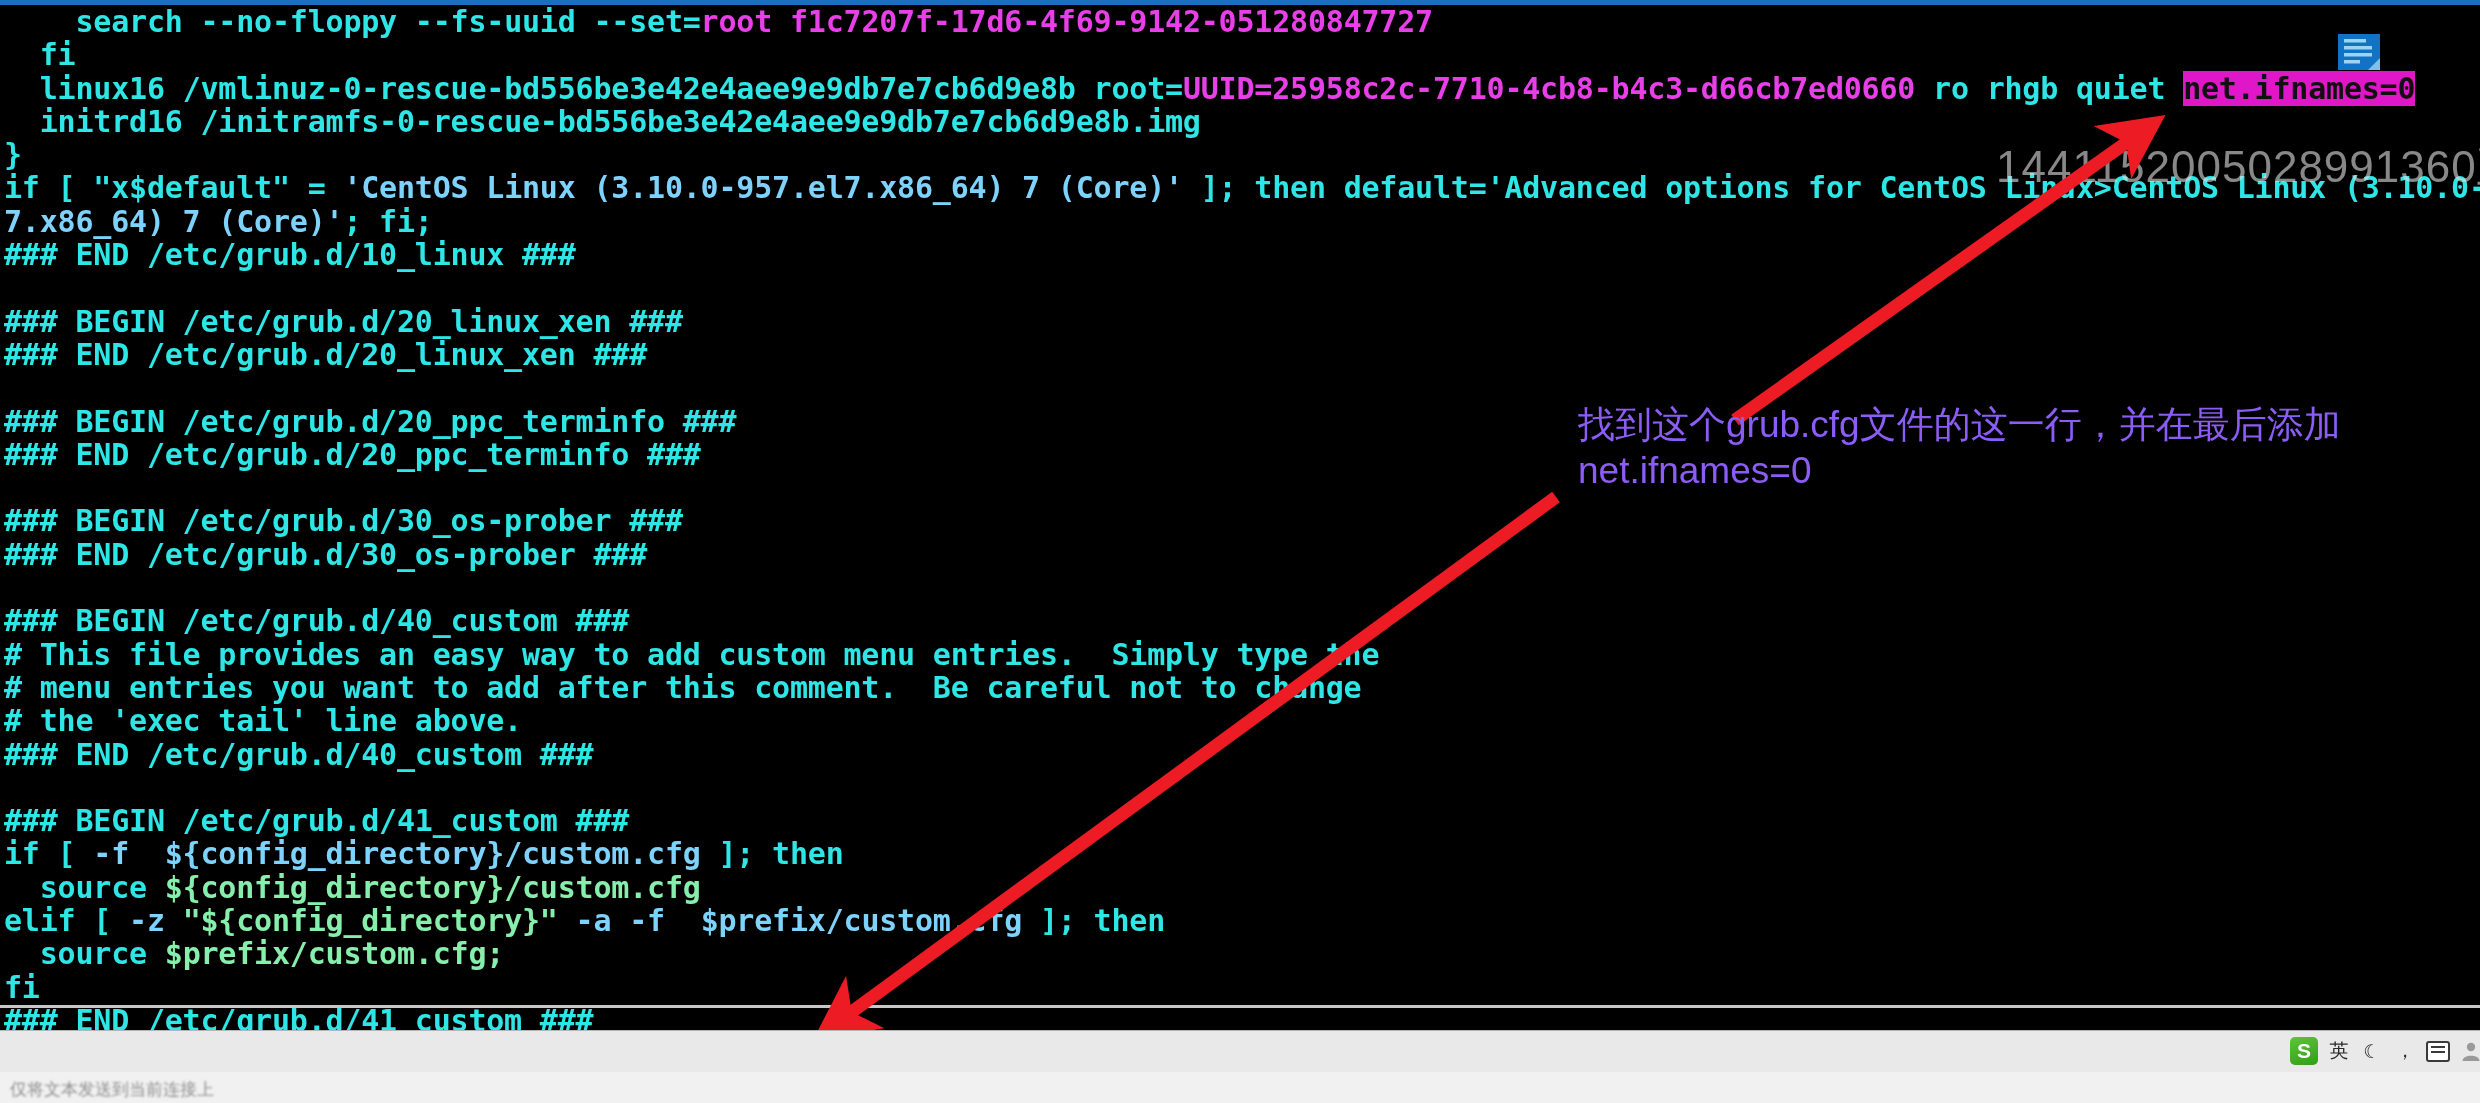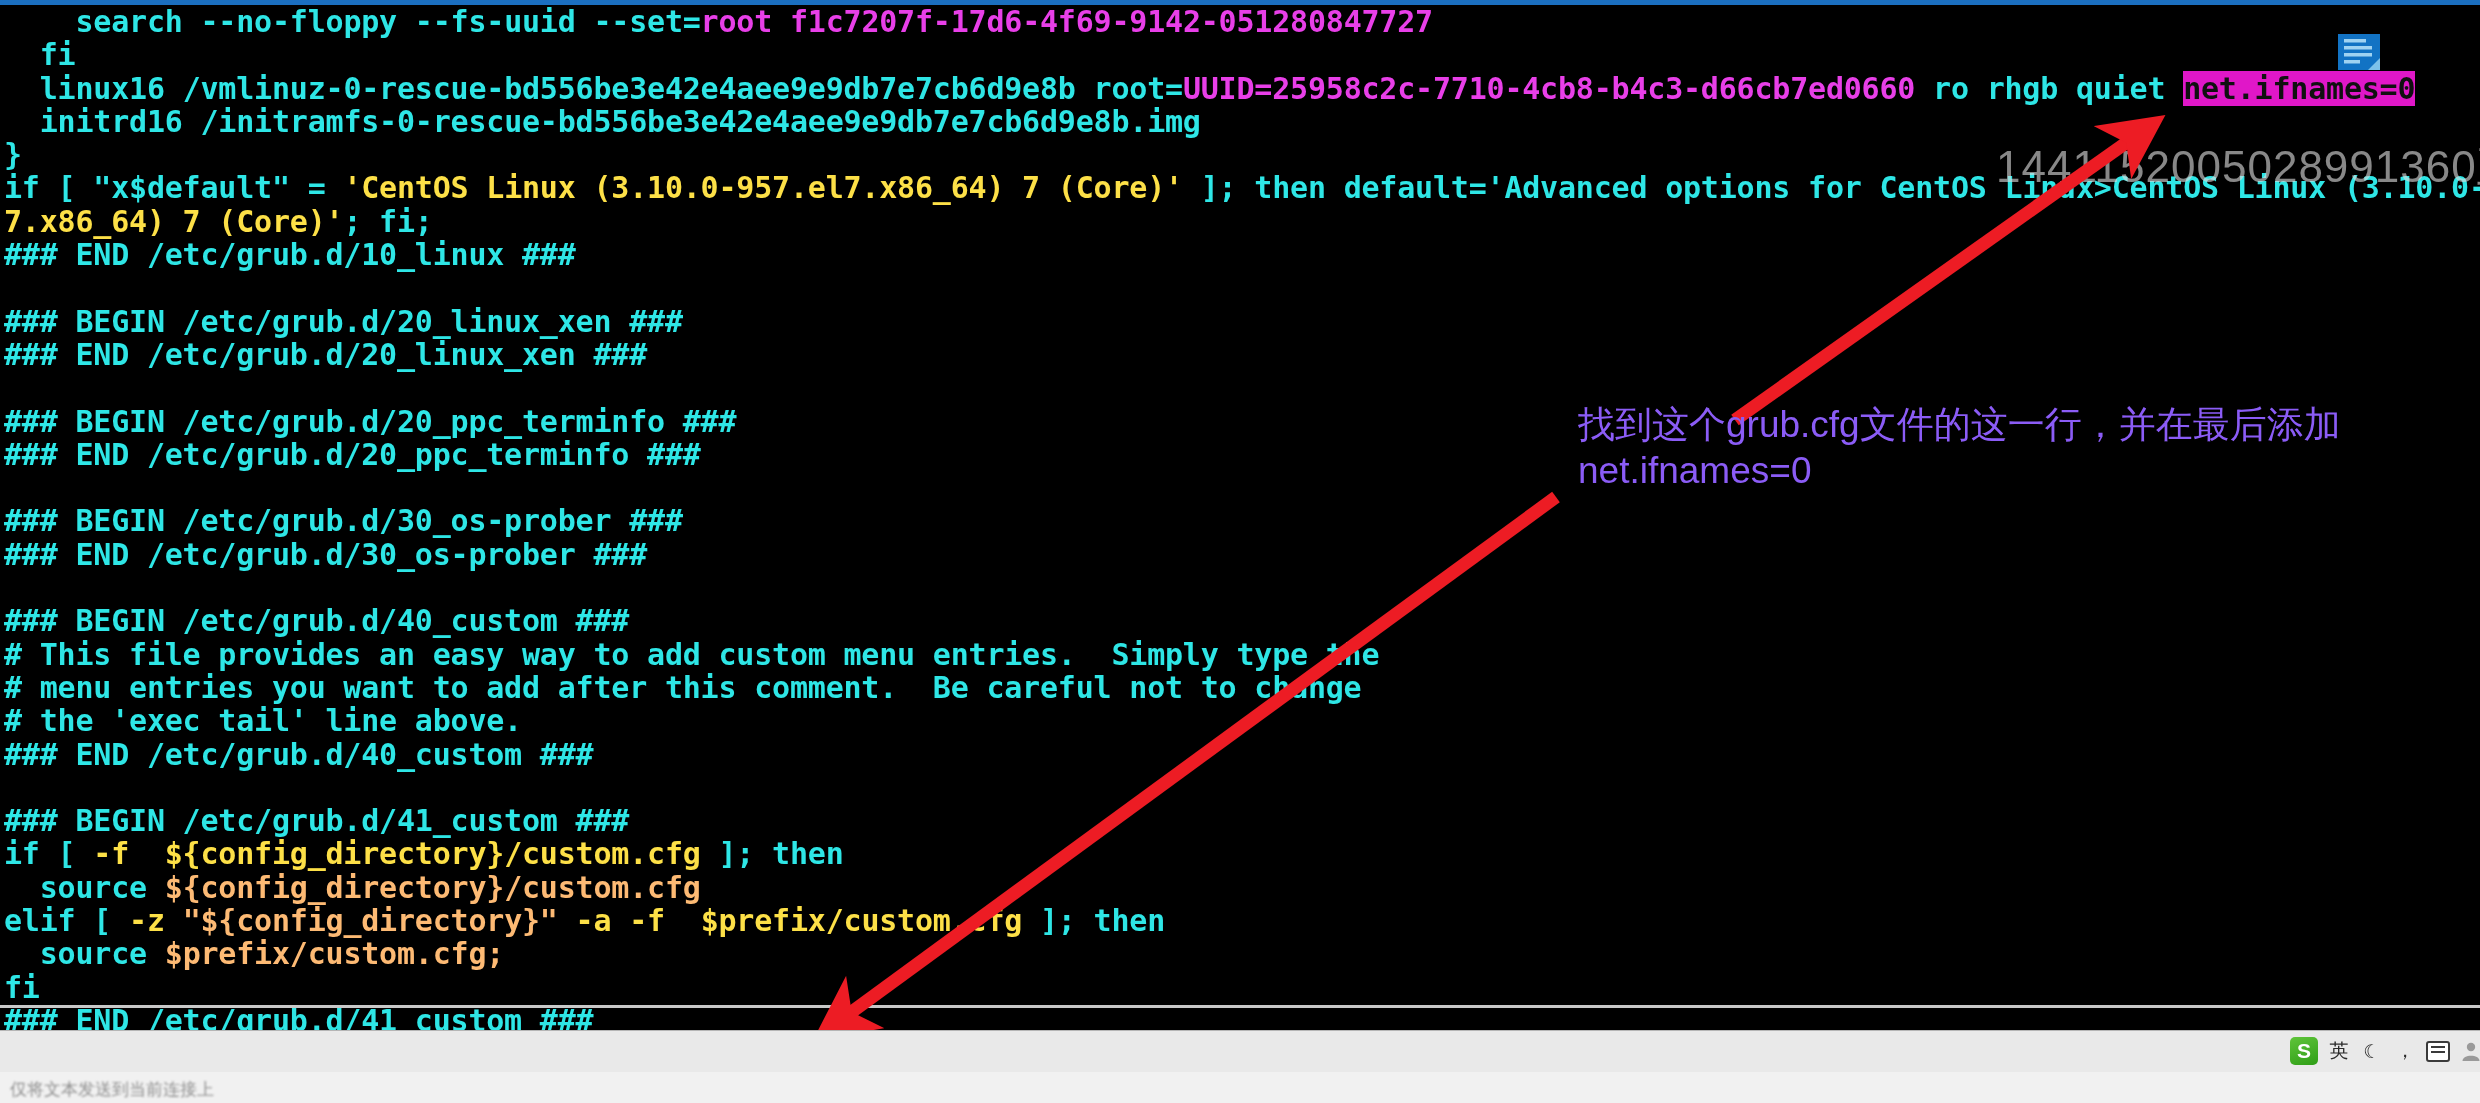--- a/index.html
+++ b/index.html
@@ -16,22 +16,22 @@
   
   .term{
     position:absolute;left:0;top:5px;width:2480px;height:1025px;
     background:#000;overflow:hidden;
     font-family:"DejaVu Sans Mono","Liberation Mono",monospace;
     font-size:30px;line-height:33.3px;letter-spacing:-0.2px;
     white-space:pre;font-weight:700;
   }
   .ln{height:33.3px;padding-left:4px;}
   .c-cyan{color:#2ee6e6;}
-  .c-green{color:#fde047;}
-  .c-white{color:#fdba74;}
+  .c-green{color:#7dd3fc;}
+  .c-white{color:#86efac;}
   .c-magenta{color:#e83fe8;}
   .c-hl{background:#e017c8;color:#101010;}
 
   
   .term-sep{position:absolute;left:0;top:1005px;width:2480px;height:3px;
     background:#c8c8c8;}
   .prompt-line{position:absolute;left:4px;top:1008px;}
   .cursor-block{display:inline-block;width:17px;height:30px;
     background:#14d814;vertical-align:-5px;}
 

